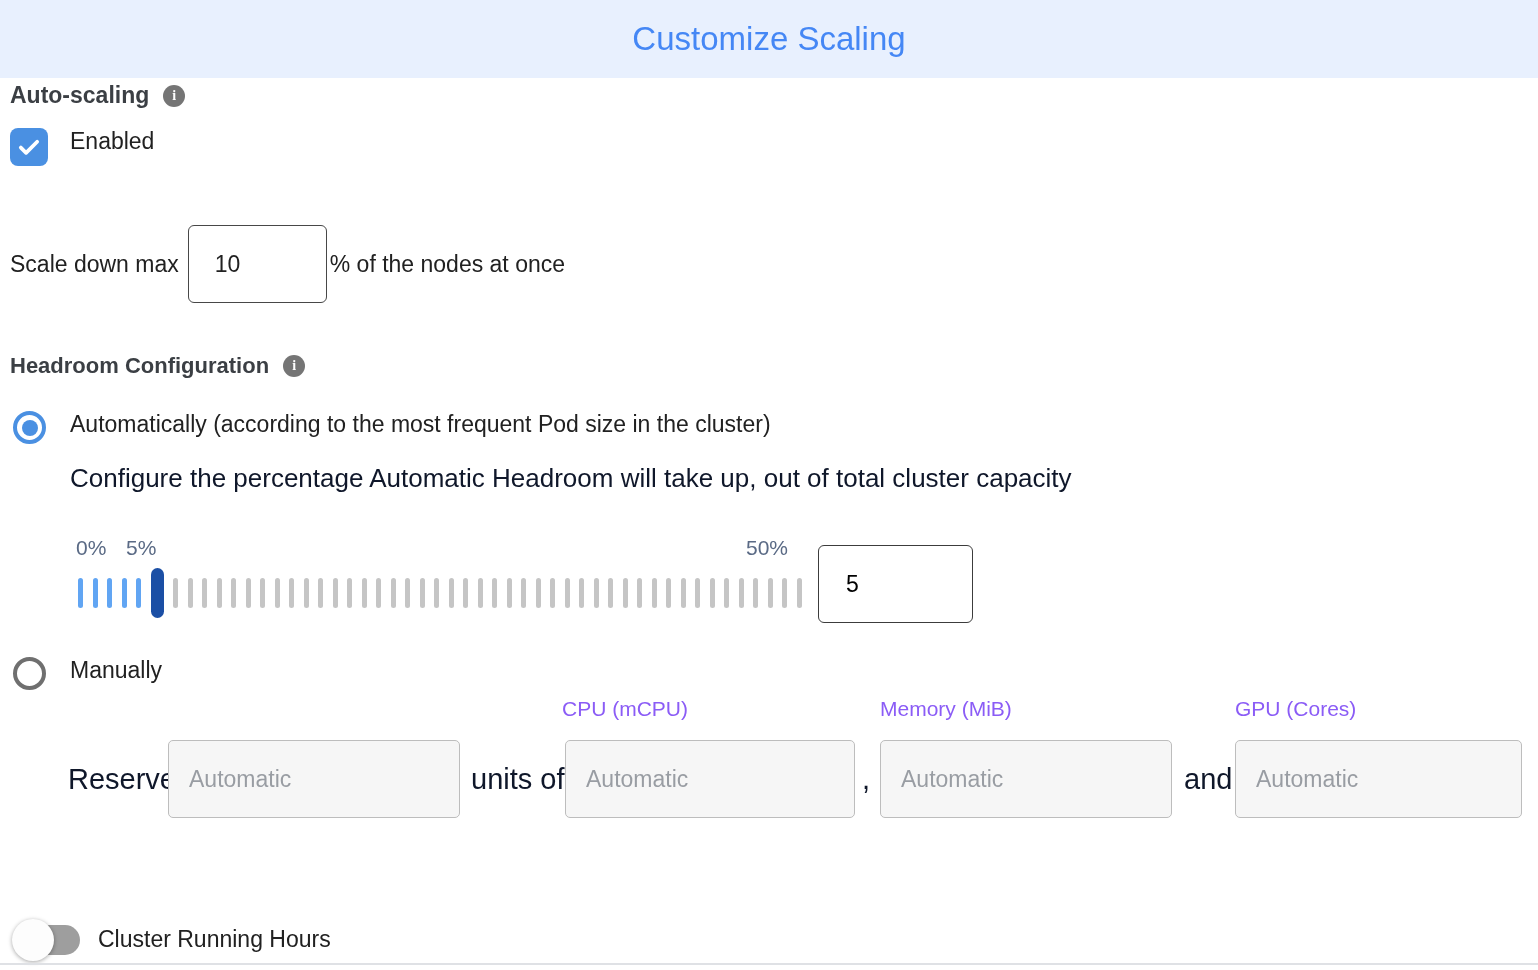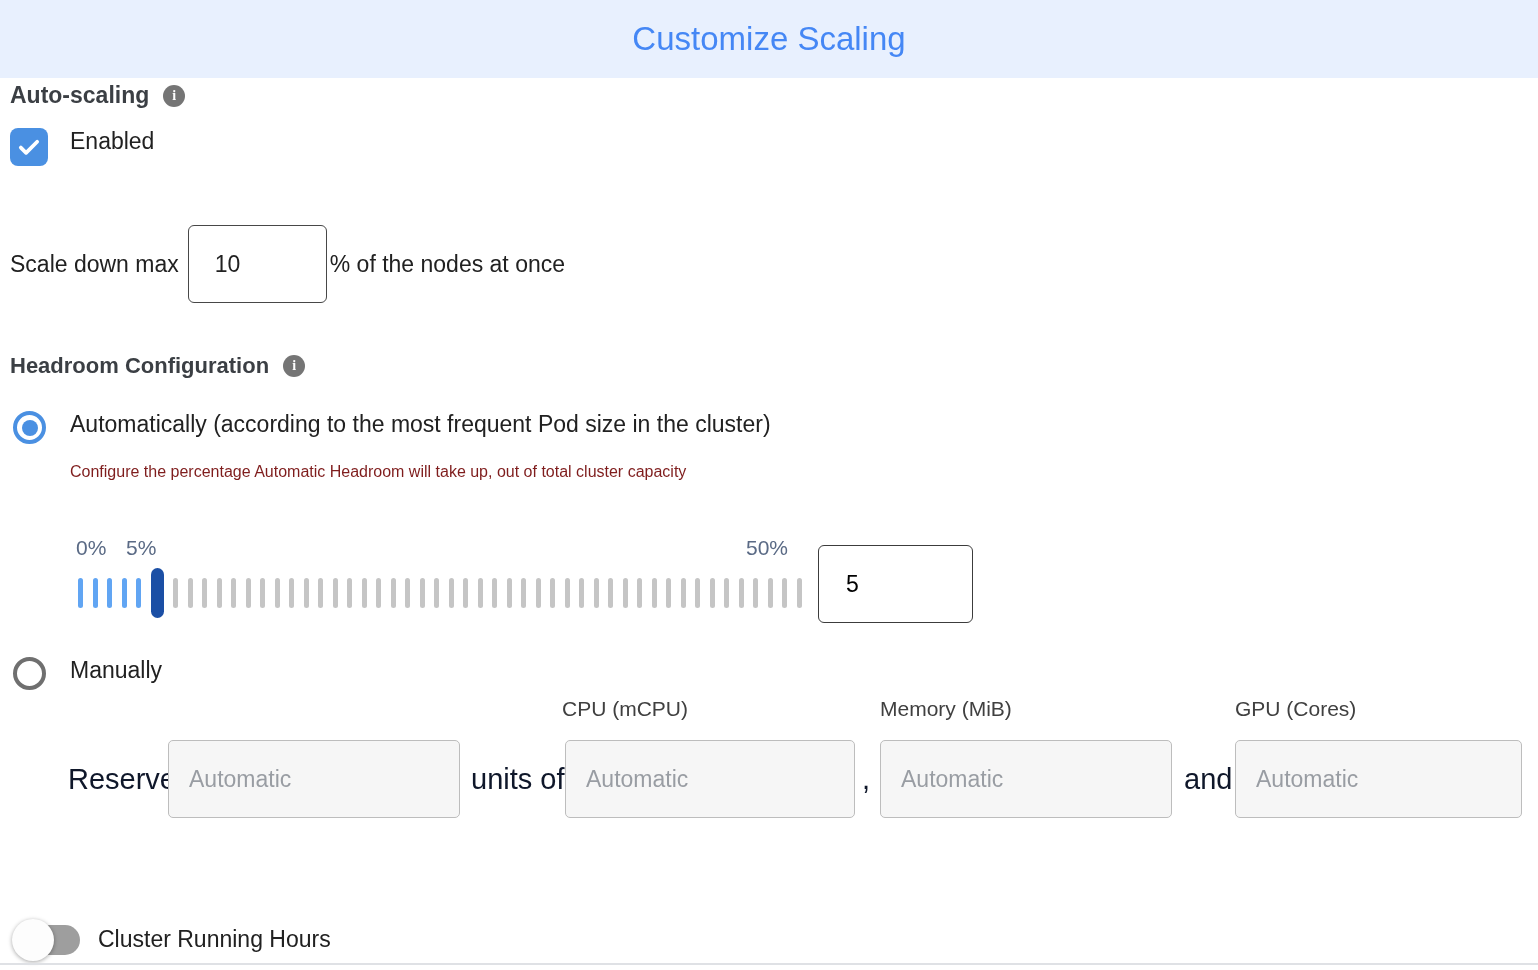--- a/index.html
+++ b/index.html
@@ -36,34 +36,34 @@
   .suffix-label { margin-left: 3px; }
 
   
   .radio-row { position: absolute; display: flex; align-items: flex-start; gap: 24px; }
   .radio-outer { width: 33px; height: 33px; border-radius: 50%; background: #fff; flex: 0 0 auto;
     display: flex; align-items: center; justify-content: center; cursor: pointer; }
   .radio-selected { border: 4.5px solid #4a90e2; }
   .radio-unselected { border: 4px solid #6f6f6f; }
   .radio-dot { width: 16px; height: 16px; border-radius: 50%; background: #4a90e2; }
 
-  .description-text { position: absolute; left: 70px; top: 463px; font-size: 16px; color: #7f1d1d; }
+  .description-text { position: absolute; left: 70px; top: 463px; font-size: 26px; color: #0f172a; }
 
   
   .slider-label { position: absolute; font-size: 21px; color: #5a6a85; top: 536px; }
   .slider-track { position: absolute; left: 78px; top: 568px; width: 724px; height: 50px;
     display: flex; align-items: center; justify-content: space-between; cursor: pointer; }
   .slider-tick { width: 5px; height: 30px; border-radius: 2.5px; }
   .slider-handle { width: 13px; height: 50px; border-radius: 6.5px; cursor: grab; }
   .headroom-value-input { position: absolute; left: 818px; top: 545px; width: 155px; height: 78px;
     border: 1.5px solid #3c3c3c; border-radius: 6px; font-size: 23px; padding-left: 27px; outline: none;
     font-family: "Liberation Sans", sans-serif; }
 
   
-  .col-header { position: absolute; top: 697px; font-size: 21px; color: #404040; }
+  .col-header { position: absolute; top: 697px; font-size: 21px; color: #8b5cf6; }
   .reserve-item { position: absolute; top: 740px; height: 78px; display: flex; align-items: center;
     font-size: 29px; color: #0f172a; }
   .auto-input { position: absolute; top: 740px; height: 78px; background: #f6f6f6;
     border: 1px solid #bdbdbd; border-radius: 5px; font-size: 23px; color: #212121;
     padding-left: 20px; outline: none; font-family: "Liberation Sans", sans-serif; }
   .auto-input::placeholder { color: #999da3; opacity: 1; }
 
   
   .toggle-track { position: absolute; left: 14px; top: 925px; width: 66px; height: 30px;
     border-radius: 15px; background: #9e9e9e; cursor: pointer; }

